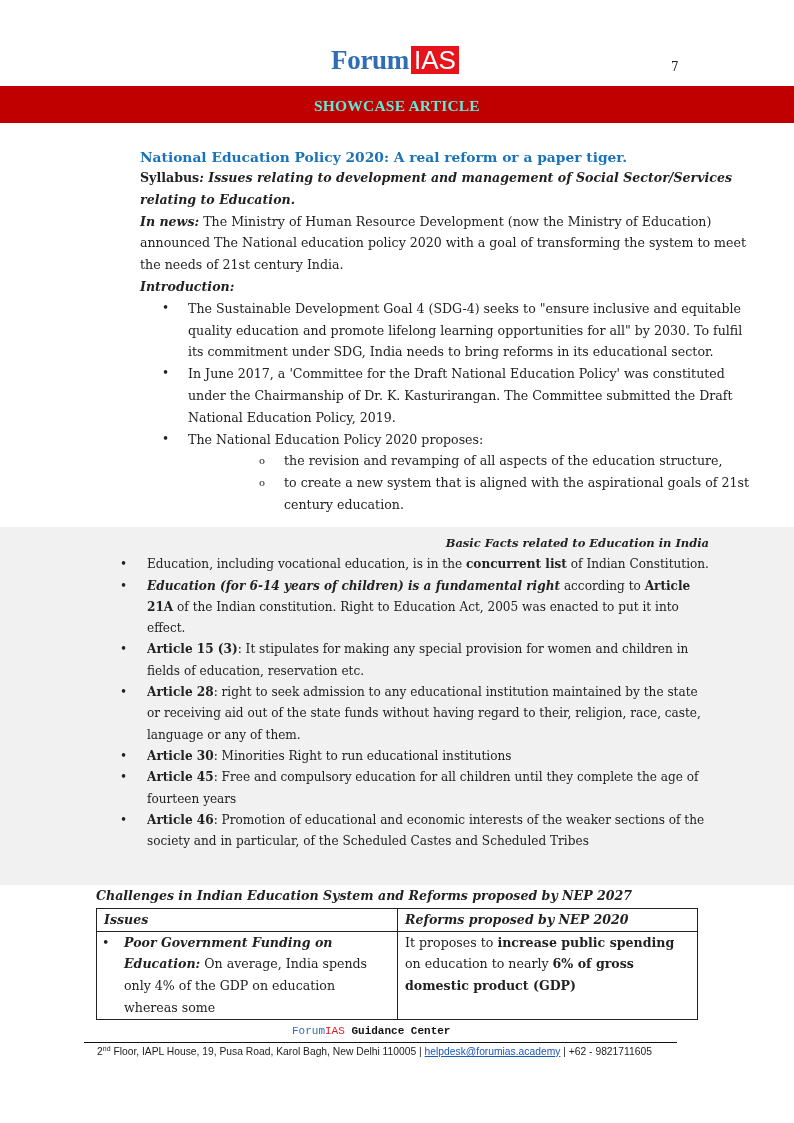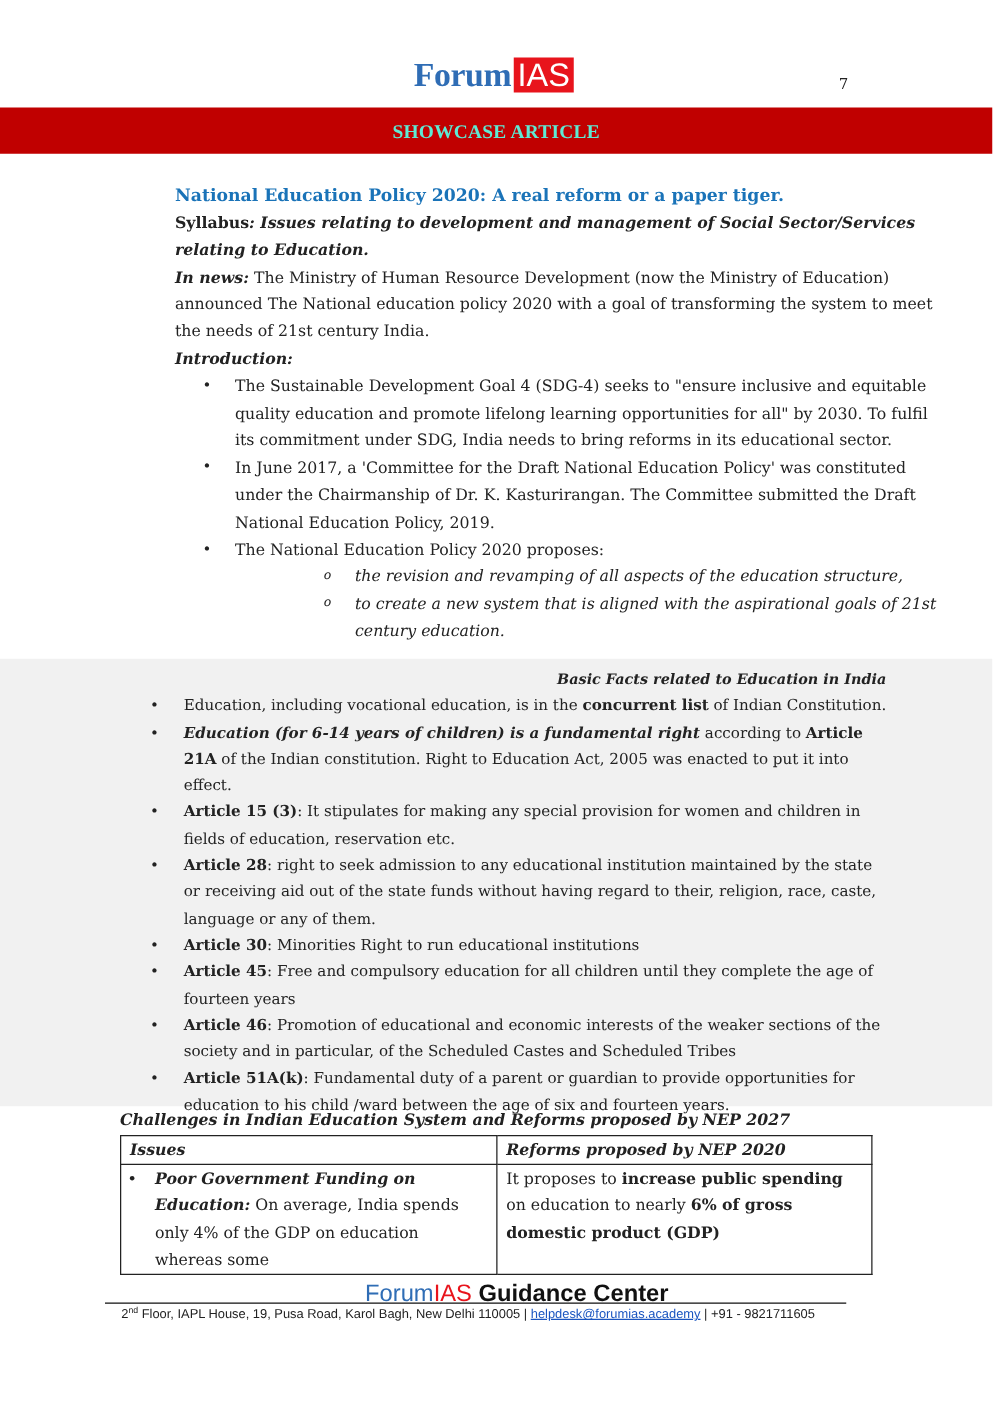--- a/index.html
+++ b/index.html
@@ -16,34 +16,34 @@
                  font-weight: bold; font-size: 15.5px; letter-spacing: 0.2px; }
   .content { position: absolute; left: 96px; top: 147px; width: 610px; font-size: 12.6px; line-height: 21.8px; margin-left: 44px; }
   .title { color: #1a73b8; font-weight: bold; font-size: 13.8px; line-height: 20px; margin: 0; }
   p { margin: 0; }
   .b { font-weight: bold; }
   .i { font-style: italic; }
   ul.bul { list-style: none; margin: 0; padding: 0; }
   ul.bul > li { position: relative; padding-left: 48px; }
   ul.bul > li::before { content: "\2022"; position: absolute; left: 22px; top: 0; font-size: 12px; }
   ul.sub { list-style: none; margin: 0; padding: 0; }
-  ul.sub > li { position: relative; padding-left: 48px; margin-left: 48px; font-style: italic; }
+  ul.sub > li { position: relative; padding-left: 48px; margin-left: 48px; }
   ul.sub > li::before { content: "o"; position: absolute; left: 23px; top: 0; font-size: 10px; }
   .factbox { position: absolute; left: 0; top: 527px; width: 794px; height: 358px; background: #f1f1f1; }
   .facts { position: absolute; left: 119px; top: 533px; width: 590px; font-size: 12.1px; line-height: 21.3px; }
   .facts-title { font-style: italic; font-weight: bold; font-size: 11.5px; text-align: right; }
   .facts ul.bul > li { padding-left: 28px; }
   .facts ul.bul > li::before { left: 1px; }
   .challenges { position: absolute; left: 96px; top: 885px; width: 610px; font-size: 12.6px; line-height: 21.8px; }
   table { border-collapse: collapse; width: 602px; margin-top: 1px; }
   td { border: 1px solid #222; vertical-align: top; padding: 0 7px; font-size: 12.6px; line-height: 21.8px; }
   td.c1 { width: 286px; }
   .cell-bul { position: relative; padding-left: 20px; }
   .cell-bul::before { content: "\2022"; position: absolute; left: -2px; top: 0; }
-  .footer-title { position: absolute; left: 292px; top: 1025px; font-size: 19px; font-family: Liberation Sans, sans-serif; }
+  .footer-title { position: absolute; left: 292px; top: 1025px; font-size: 11px; font-family: Liberation Mono, monospace; }
   .footer-title .f1 { color: #2f6db5; }
   .footer-title .f2 { color: #e8141c; }
   .footer-title .f3 { color: #111; font-weight: bold; }
   .footer-rule { position: absolute; left: 84px; top: 1042px; width: 593px; height: 1px; background: #111; }
   .footer-addr { position: absolute; left: 97px; top: 1045px; font-size: 10.3px; font-family: "Liberation Sans", sans-serif; white-space: nowrap; }
   .footer-addr a { color: #1a55c0; text-decoration: underline; }
   sup { font-size: 7px; }
 </style>
 </head>
 <body>
@@ -78,21 +78,20 @@
 <div class="facts">
   <p class="facts-title">Basic Facts related to Education in India</p>
   <ul class="bul">
     <li><span>Education, including vocational education, is in the </span><span class="b">concurrent list</span><span> of Indian Constitution.</span></li>
     <li><span class="b i">Education (for 6-14 years of children) is a fundamental right</span><span> according to </span><span class="b">Article 21A</span><span> of the Indian constitution. Right to Education Act, 2005 was enacted to put it into effect.</span></li>
     <li><span class="b">Article 15 (3)</span><span>: It stipulates for making any special provision for women and children in fields of education, reservation etc.</span></li>
     <li><span class="b">Article 28</span><span>: right to seek admission to any educational institution maintained by the state or receiving aid out of the state funds without having regard to their, religion, race, caste, language or any of them.</span></li>
     <li><span class="b">Article 30</span><span>: Minorities Right to run educational institutions</span></li>
     <li><span class="b">Article 45</span><span>: Free and compulsory education for all children until they complete the age of fourteen years</span></li>
     <li><span class="b">Article 46</span><span>: Promotion of educational and economic interests of the weaker sections of the society and in particular, of the Scheduled Castes and Scheduled Tribes</span></li>
-    <li><span class="b">Article 51A(k)</span><span>: Fundamental duty of a parent or guardian to provide opportunities for education to his child /ward between the age of six and fourteen years.</span></li>
   </ul>
 </div>
 
 <div class="challenges">
   <p class="b i">Challenges in Indian Education System and Reforms proposed by NEP 2027</p>
   <table>
     <tbody>
         <tr>
       <td class="c1 b i">Issues</td>
       <td class="b i">Reforms proposed by NEP 2020</td>
@@ -105,14 +104,14 @@
     </tr>
   </tbody>
     </table>
 </div>
 
 <div class="footer-title">
   <span class="f1">Forum</span><span class="f2">IAS</span><span class="f3"> Guidance Center</span>
 </div>
 <div class="footer-rule"></div>
 <div class="footer-addr">
-  <span>2</span><sup>nd</sup><span> Floor, IAPL House, 19, Pusa Road, Karol Bagh, New Delhi    110005 | </span><a>helpdesk@forumias.academy</a><span> | +91 - 9821711605</span>
+  <span>2</span><sup>nd</sup><span> Floor, IAPL House, 19, Pusa Road, Karol Bagh, New Delhi    110005 | </span><a>helpdesk@forumias.academy</a><span> | +62 - 9821711605</span>
 </div>
 
 </body></html>

